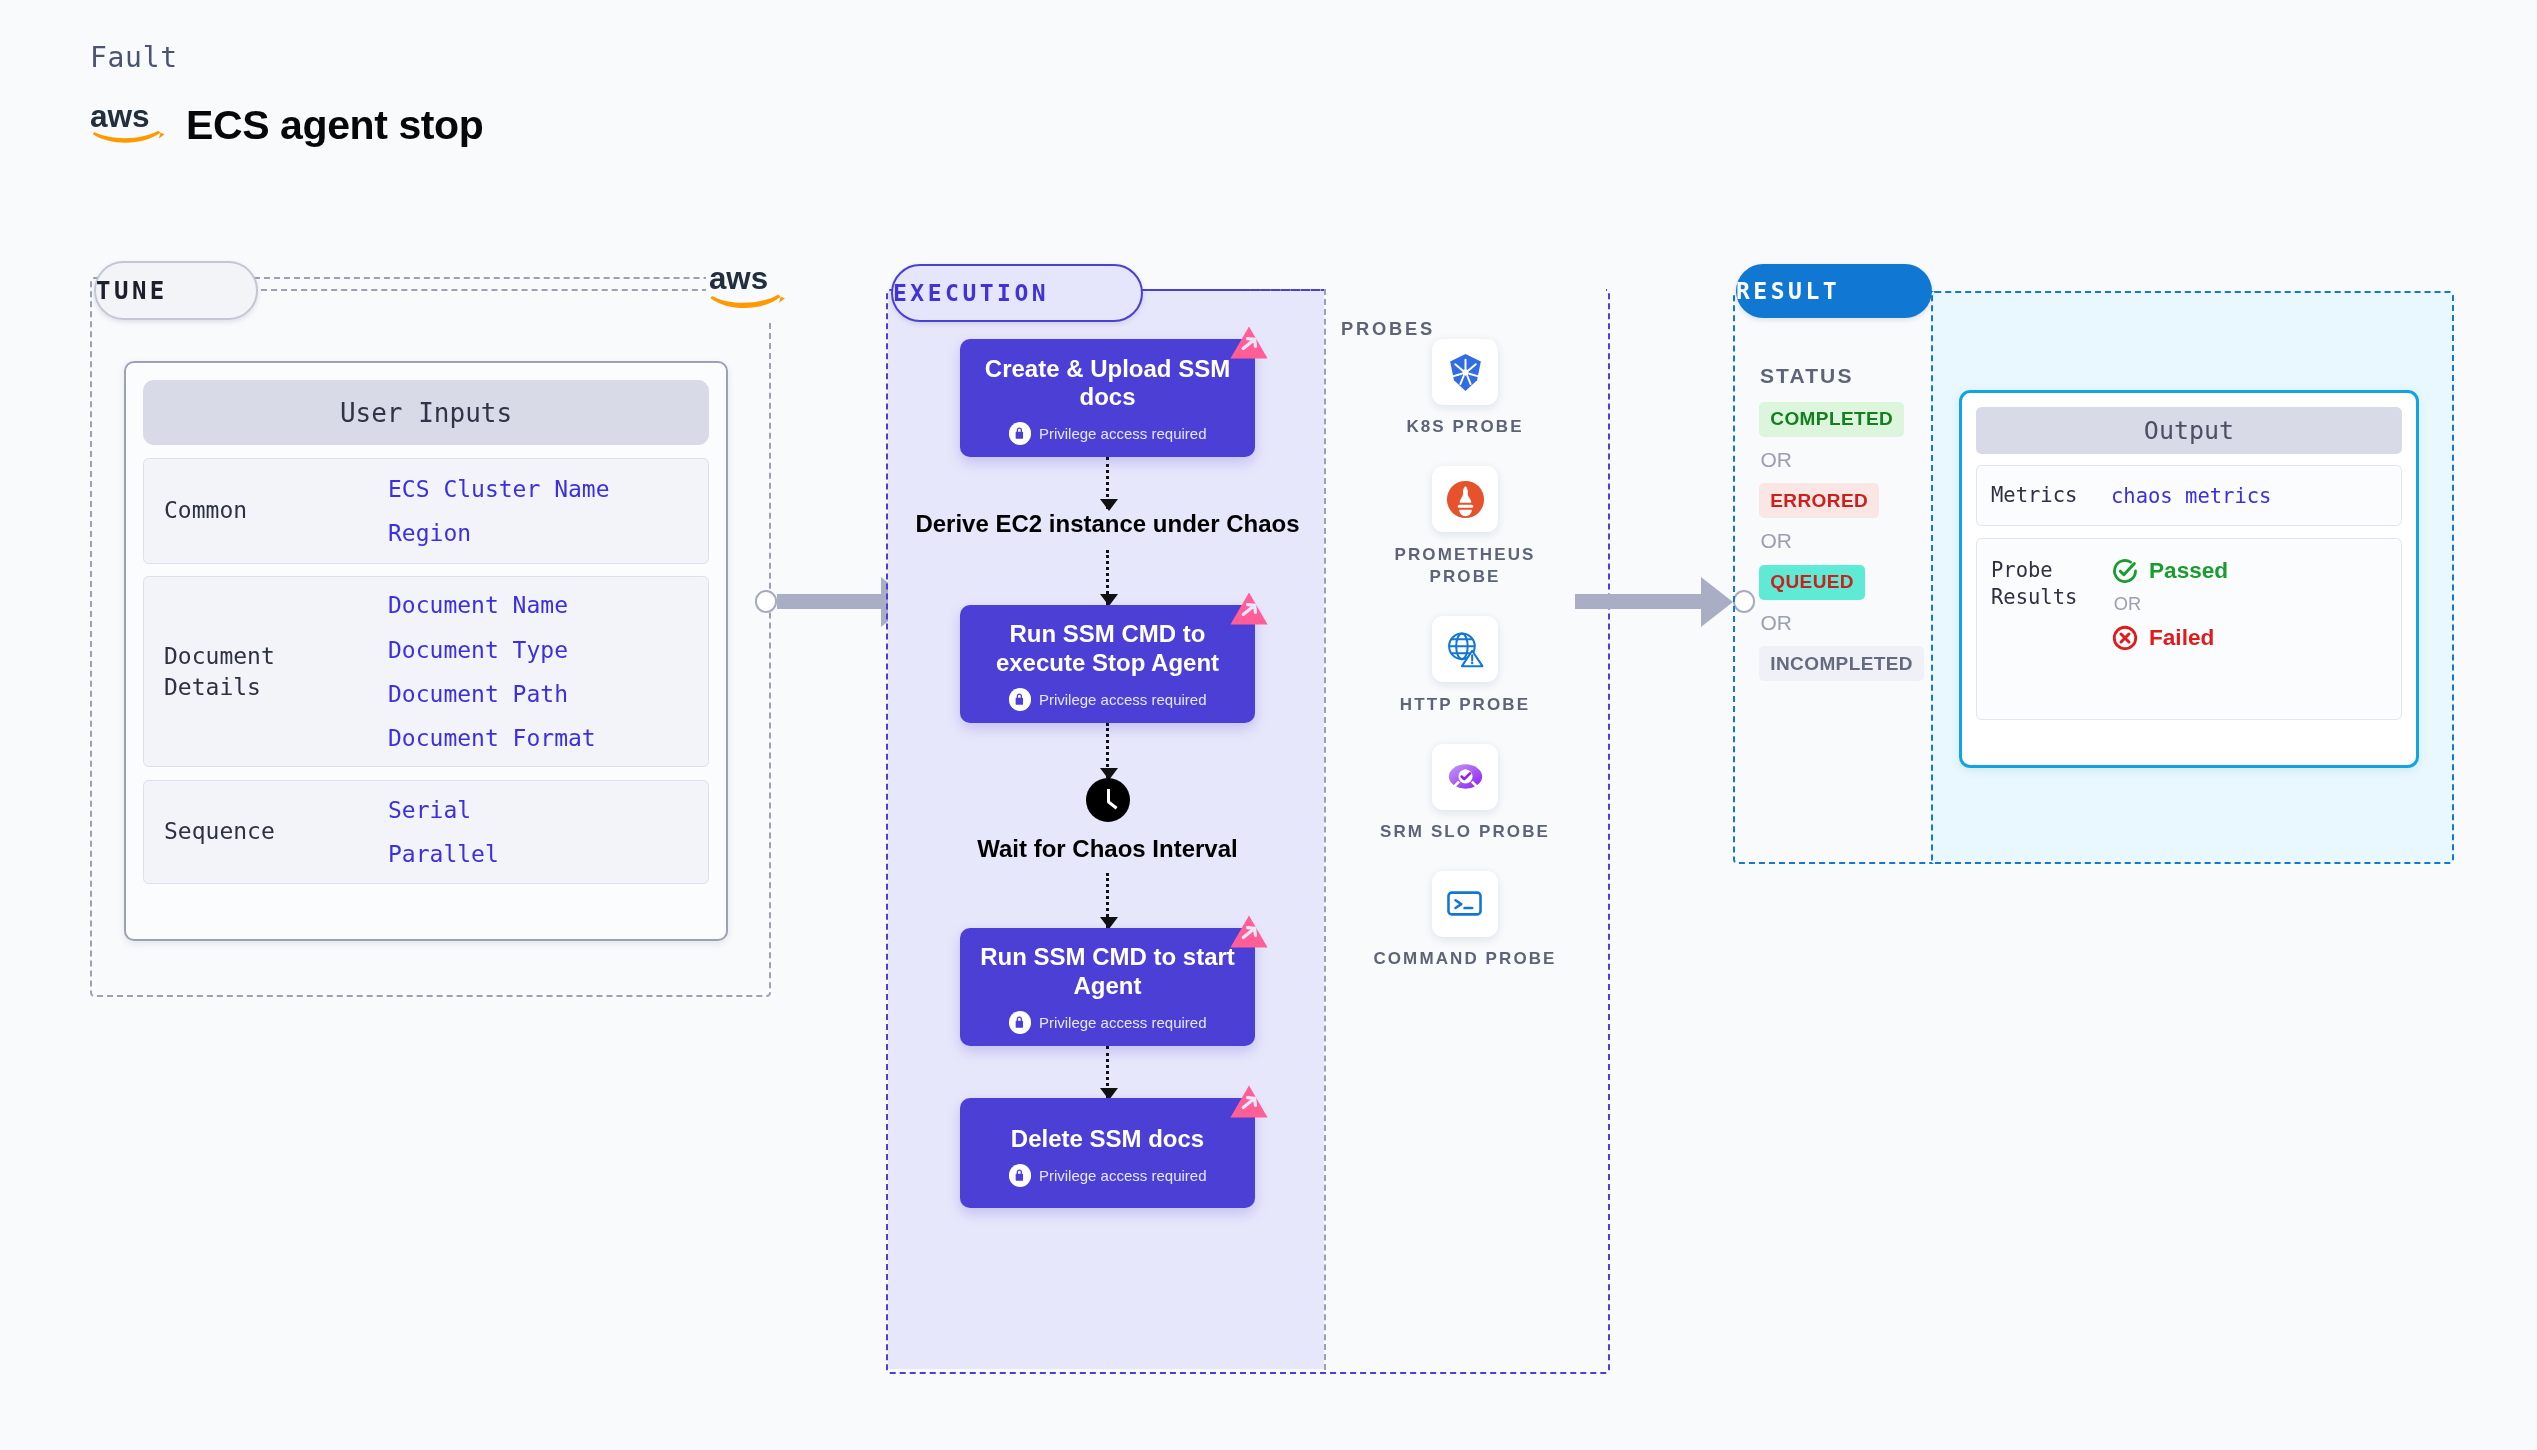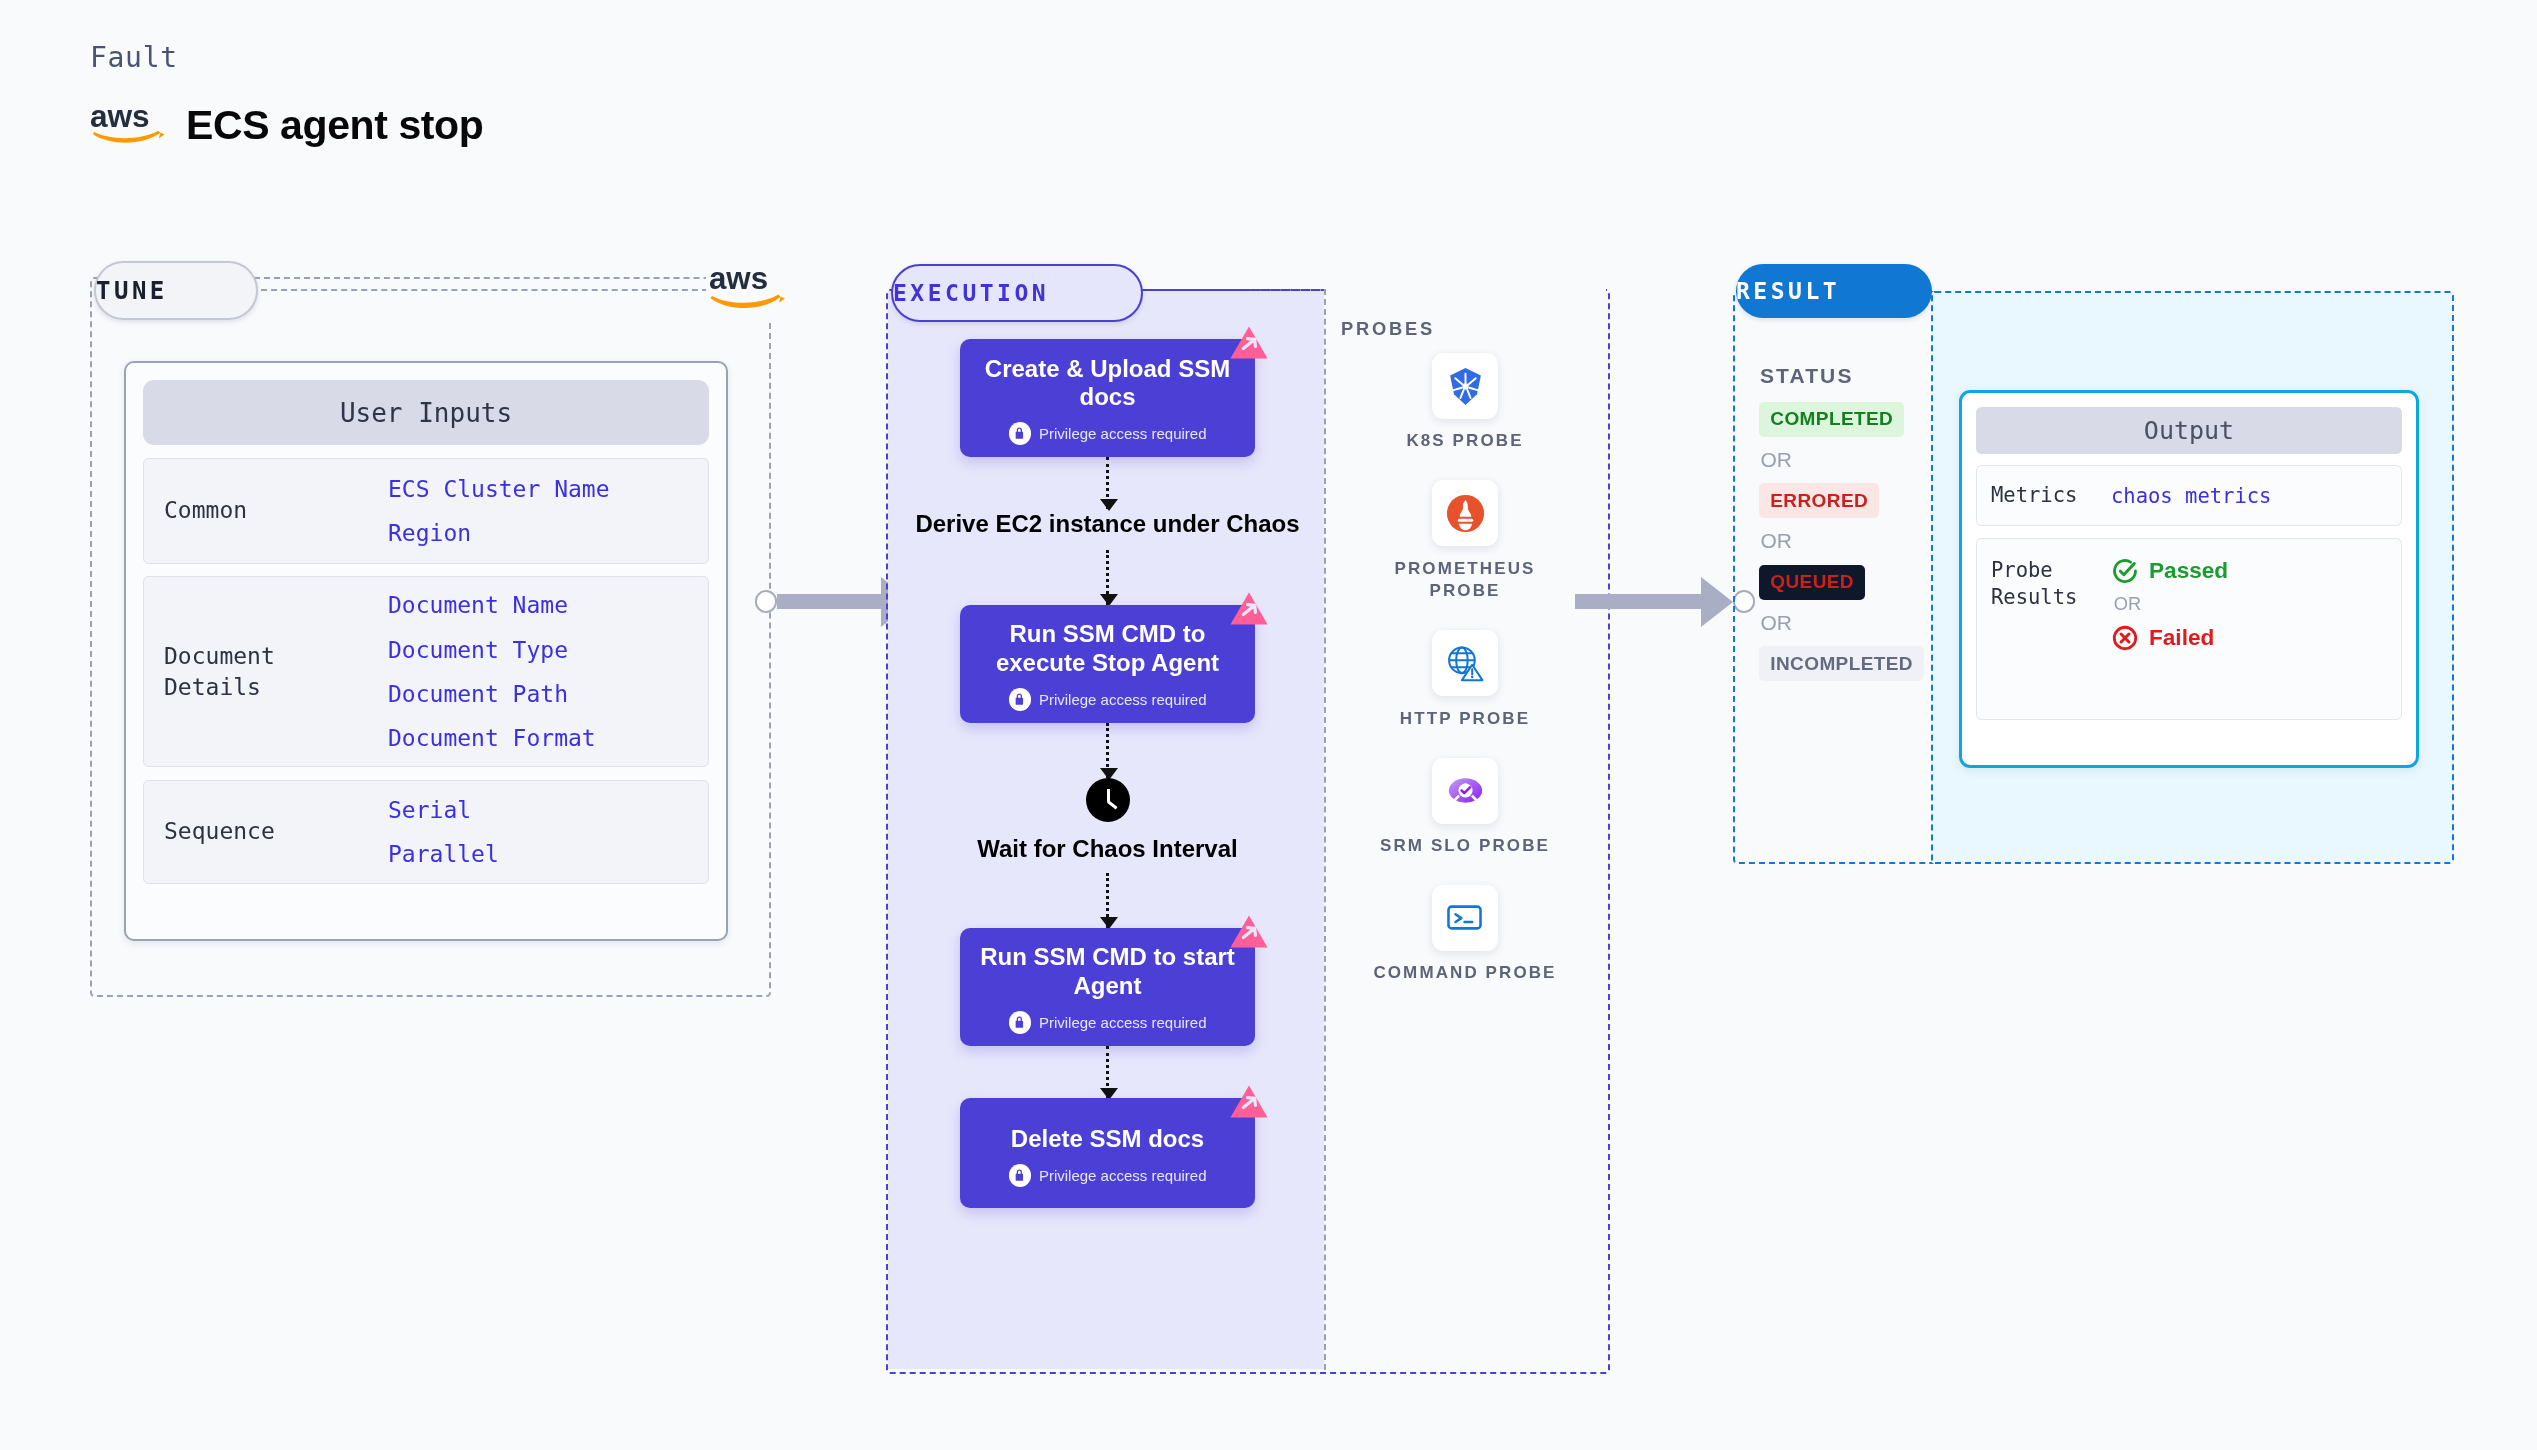--- a/index.html
+++ b/index.html
@@ -89,21 +89,21 @@
   .plain-step{text-align:right;font-size:24px;font-weight:bold;color:#000;line-height:1.22;}
   .dotted-conn{width:0;border-left:3.5px dotted #111;position:relative;}
   .dotted-conn::after{content:"";position:absolute;left:-9.2px;bottom:-1.4px;width:0;height:0;
     border-left:9.2px solid transparent;border-right:9.2px solid transparent;border-top:12.7px solid #111;}
   .clock-icon{width:44px;height:44px;border-radius:50%;background:#000;position:relative;}
   .clock-icon::before{content:"";position:absolute;left:49%;top:24%;width:2.8px;height:13.4px;background:#fff;}
   .clock-icon::after{content:"";position:absolute;left:50%;top:49%;width:10.6px;height:2.8px;background:#fff;
     transform-origin:0 50%;transform:rotate(38deg);}
 
   
-  .probe-col{position:absolute;left:1369px;top:353px;width:192px;display:flex;flex-direction:column;align-items:center;}
+  .probe-col{position:absolute;left:1369px;top:339px;width:192px;display:flex;flex-direction:column;align-items:center;}
   .probe-item{display:flex;flex-direction:column;align-items:center;margin-bottom:27px;}
   .probe-tile{width:66px;height:66px;background:#fff;border-radius:11.3px;display:flex;
     align-items:center;justify-content:center;box-shadow:0 2.8px 8.5px rgba(60,70,100,.12);}
   .probe-tile svg{width:41px;height:41px;display:block;}
   .probe-name{margin-top:11.3px;text-align:center;font-size:17px;letter-spacing:2.1px;
     color:#5d6478;font-weight:bold;line-height:1.35;}
 
   
   #result-dashed{left:1733px;top:291px;width:202px;height:569px;border:2.8px dashed #1477d4;}
   #result-chip{left:1736px;top:264px;width:196px;height:54px;background:#1078d2;border:none;}
@@ -407,21 +407,21 @@
 <div id="result-chip" class="chip">
   <span>RESULT</span>
 </div>
 <div id="status-label">STATUS</div>
 
 <div class="status-col">
   <span class="status-badge" style="color:#12801f;background:#ddf5dd">COMPLETED</span>
   <span class="or-text">OR</span>
   <span class="status-badge" style="color:#c9211e;background:#fbe6e6">ERRORED</span>
   <span class="or-text">OR</span>
-  <span class="status-badge" style="color:#c9211e;background:#0f172a">QUEUED</span>
+  <span class="status-badge" style="color:#c9211e;background:#5eead4">QUEUED</span>
   <span class="or-text">OR</span>
   <span class="status-badge" style="color:#646b80;background:#eff1f6">INCOMPLETED</span>
 </div>
 
 <div id="output-dashed" class="dashed-box"></div>
 <div id="output-card">
   <div id="output-head">
     <span>Output</span>
   </div>
 

